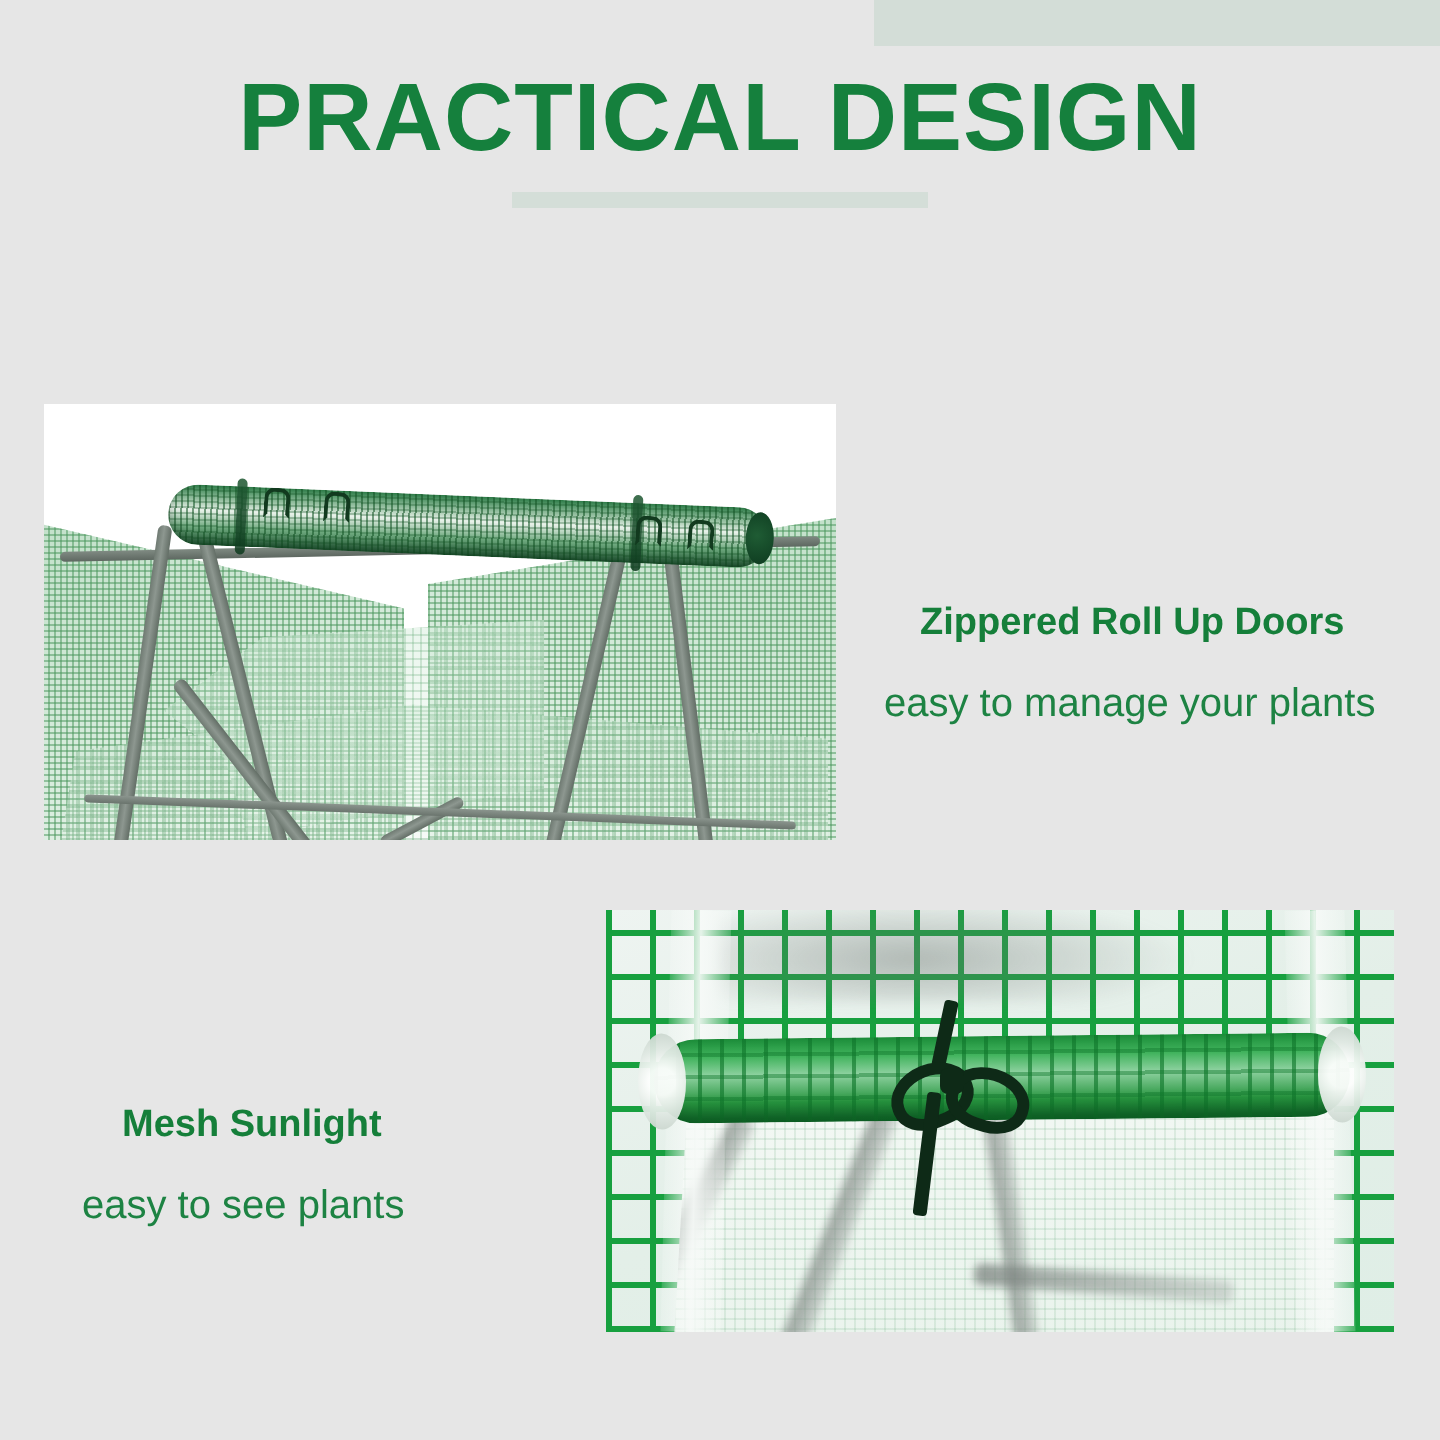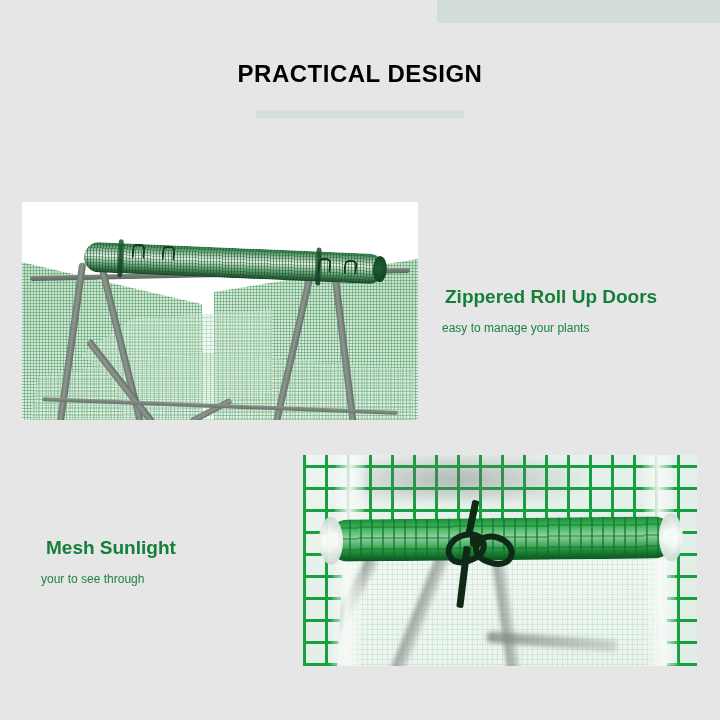--- a/index.html
+++ b/index.html
@@ -27,26 +27,26 @@
 
   
   .title-block {
     position: absolute;
     left: 0;
     top: 38px;
     width: 720px;
     text-align: center;
   }
   .page-title {
-    font-size: 24px;
+    font-size: 48px;
     font-weight: bold;
-    color: #000000;
+    color: #15803d;
     letter-spacing: 0.5px;
     line-height: 44px;
-    margin: 14px;
+    margin: 0;
     font-family: "Liberation Sans", sans-serif;
   }
   .title-rule {
     width: 208px;
     height: 8px;
     background: #d4ded8;
     margin: 14px auto 0 auto;
   }
   .page-subtitle {
     margin: 18px 0 0 0;
@@ -303,26 +303,26 @@
   .p2-bow-tail.t1 { left: 24px; top: -14px; height: 34px; transform: rotate(12deg); }
   .p2-bow-tail.t2 { left: 15px; top: 32px;  height: 62px; transform: rotate(7deg); }
 
   
   .caption { position: absolute; }
   .caption-title {
     font-size: 19px;
     font-weight: bold;
     color: #157f3a;
     line-height: 24px;
-    margin: 2px;
+    margin: 17px;
     white-space: nowrap;
     text-align: center;
   }
   .caption-sub {
-    font-size: 12px;
+    font-size: 20px;
     font-weight: normal;
     color: #1d8343;
     line-height: 22px;
     margin: 8px 0 0 0;
     white-space: nowrap;
   }
   .caption-doors { left: 443px; top: 283px; }
   .caption-doors .caption-sub { margin-left: -1px; }
   .caption-mesh  { left: 44px;  top: 534px; }
   .caption-mesh .caption-sub { margin-left: -3px; }
@@ -365,21 +365,21 @@
   </div>
 </div>
 
 <div class="caption caption-doors">
   <p class="caption-title">Zippered Roll Up Doors</p>
   <p class="caption-sub">easy to manage your plants</p>
 </div>
 
 <div class="caption caption-mesh">
   <p class="caption-title">Mesh Sunlight</p>
-  <p class="caption-sub">your to see through</p>
+  <p class="caption-sub">easy to see plants</p>
 </div>
 
 <div class="photo photo-2">
   <div class="p2-scene">
     <div class="p2-shadow-top"></div>
 
     <div class="p2-pane">
       <div class="p2-pane-shadow s1"></div>
       <div class="p2-pane-shadow s2"></div>
       <div class="p2-pane-shadow s3"></div>

